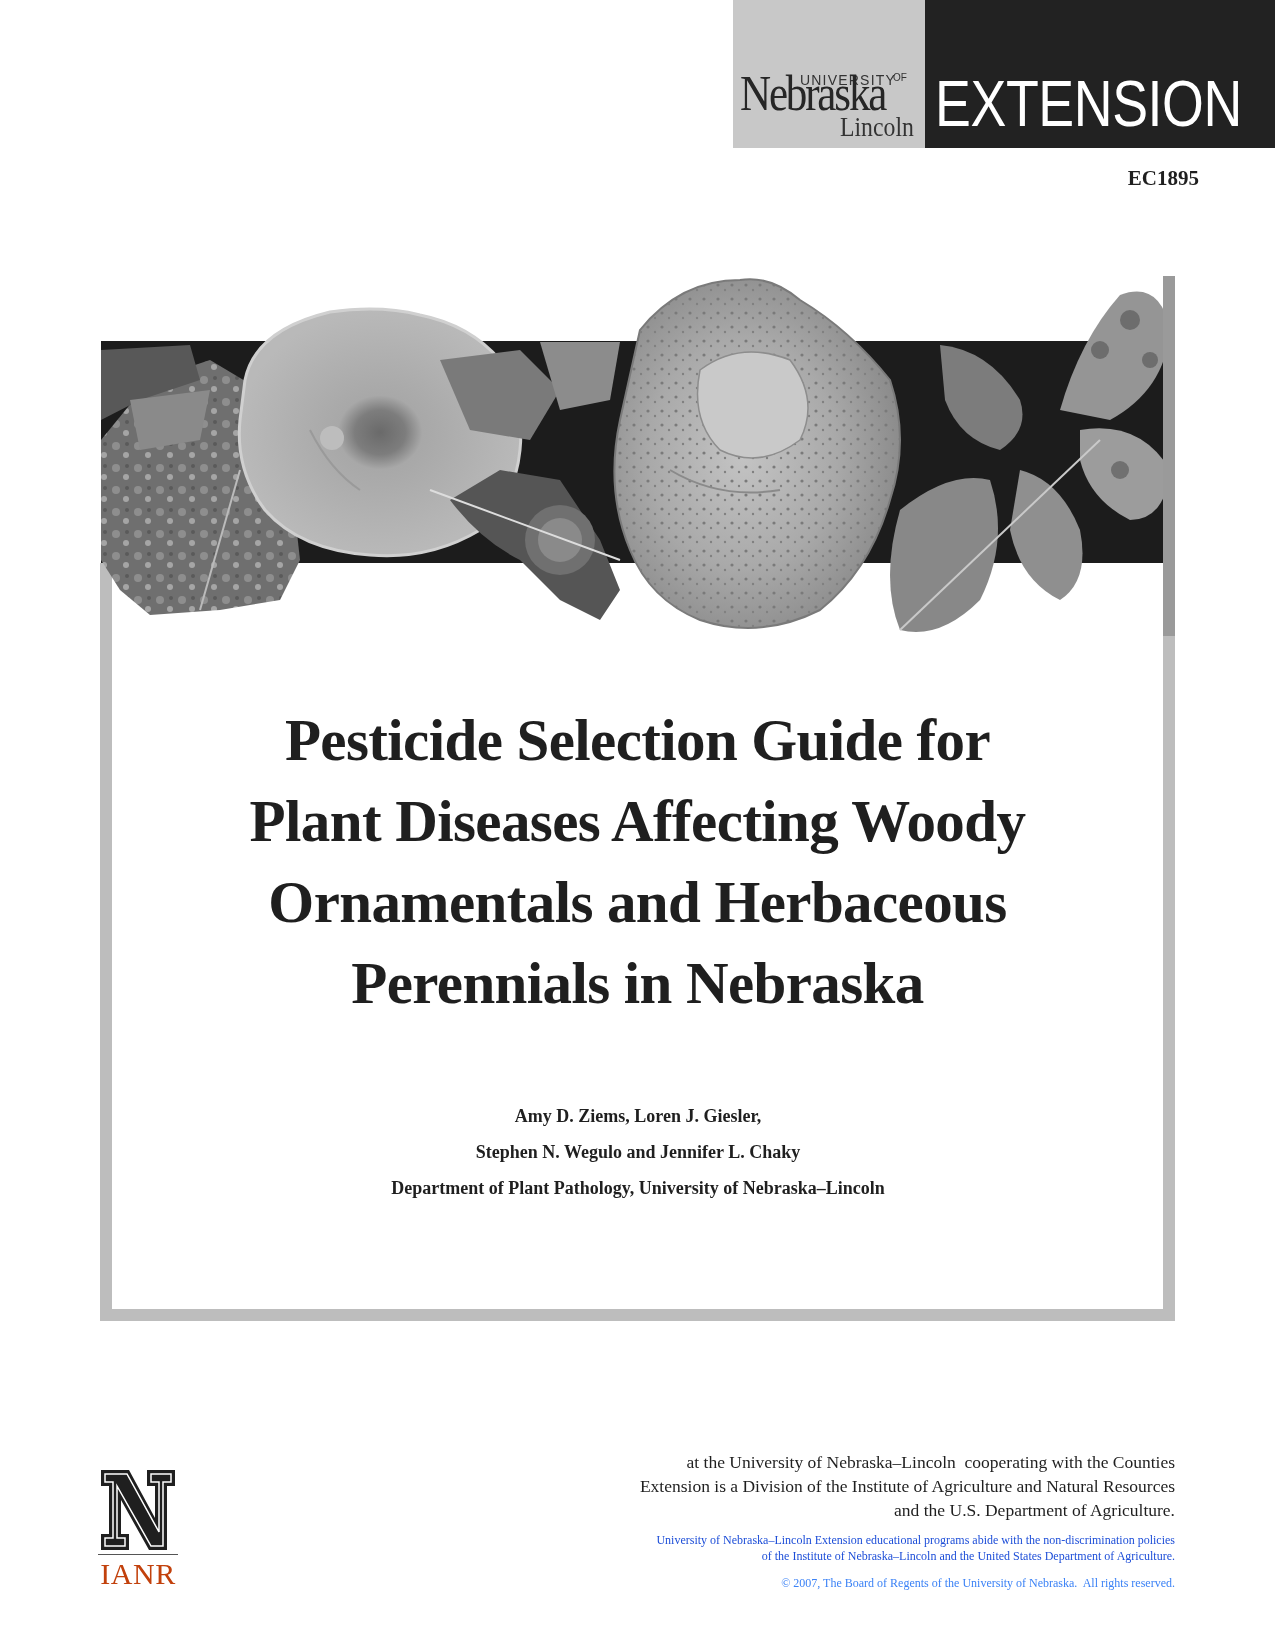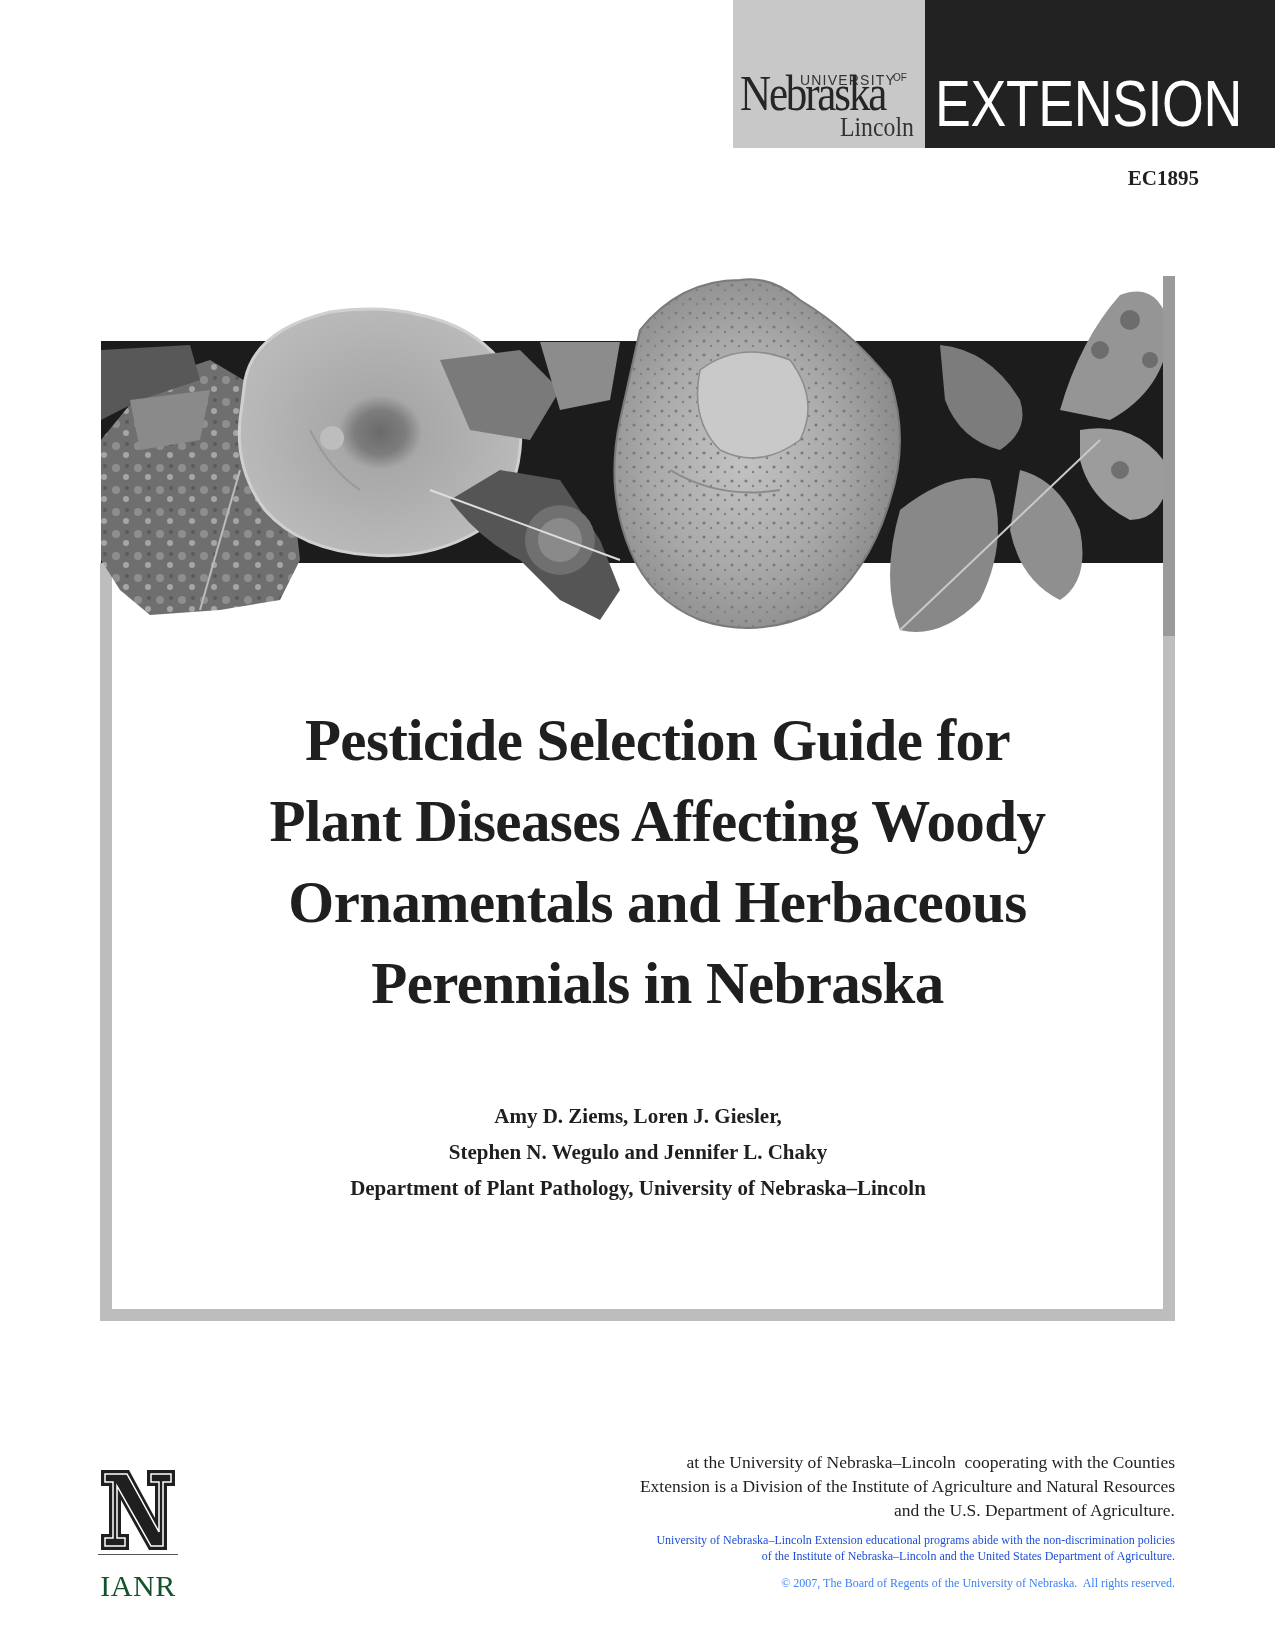--- a/index.html
+++ b/index.html
@@ -16,28 +16,28 @@
   .ecnum { position:absolute; right:76px; top:166px; font-family:"Liberation Serif",serif; font-weight:bold; font-size:21px; color:#1f1f1f; }
 
   
   .frame { position:absolute; left:100px; top:563px; width:1075px; height:758px; box-sizing:border-box; border:12px solid #bdbdbd; border-top:none; }
   .band { position:absolute; left:101px; top:341px; width:1074px; height:222px; background:#1c1c1c; overflow:visible; }
 
   
   .collage { position:absolute; left:0; top:0; width:1275px; height:700px; pointer-events:none; }
 
   
-  .title { position:absolute; left:112px; top:700px; width:1051px; text-align:center; font-family:"Liberation Serif","DejaVu Serif",serif; font-weight:bold; font-size:59px; line-height:81px; color:#1f1f1f; letter-spacing:-0.6px;padding-left:20px; }
+  .title { position:absolute; left:112px; top:700px; width:1051px; text-align:center; font-family:"Liberation Serif","DejaVu Serif",serif; font-weight:bold; font-size:59px; line-height:81px; color:#1f1f1f; letter-spacing:-0.6px; }
   .title div { white-space:nowrap; }
-  .authors { position:absolute; left:112px; top:1098px; width:1052px; text-align:center; font-family:"Liberation Serif",serif; font-weight:bold; font-size:21px; line-height:36px; color:#1f1f1f; }
+  .authors { position:absolute; left:112px; top:1098px; width:1052px; text-align:center; font-family:"Liberation Serif",serif; font-weight:bold; font-size:18px; line-height:36px; color:#1f1f1f; }
   .authors div { white-space:nowrap; }
 
   
   .nlogo { position:absolute; left:99px; top:1468px; width:78px; height:84px; }
-  .ianr { position:absolute; left:98px; top:1554px; width:80px; text-align:center; font-family:"Liberation Serif",serif; font-size:30px; line-height:30px; color:#14532d; letter-spacing:0.5px; border-top:1.5px solid #555; padding-top:16px; }
+  .ianr { position:absolute; left:98px; top:1554px; width:80px; text-align:center; font-family:"Liberation Serif",serif; font-size:30px; line-height:30px; color:#c2410c; letter-spacing:0.5px; border-top:1.5px solid #555; padding-top:4px; }
   .foot1 { position:absolute; right:100px; top:1450px; text-align:right; font-family:"Liberation Serif",serif; font-size:17.5px; line-height:24px; color:#1f1f1f; white-space:nowrap; }
   .foot2 { position:absolute; right:100px; top:1532px; text-align:right; font-family:"Liberation Serif",serif; font-size:12px; line-height:16px; color:#1d4ed8; white-space:nowrap; }
   .foot3 { position:absolute; right:100px; top:1575px; text-align:center; font-family:"Liberation Serif",serif; font-size:12px; line-height:16px; color:#3b82f6; white-space:nowrap; }
 </style>
 </head>
 <body>
 
 <div class="hdr-gray"></div>
 <div class="hdr-black"></div>
 <div class="wm-univ">UNIVERSITY</div>

